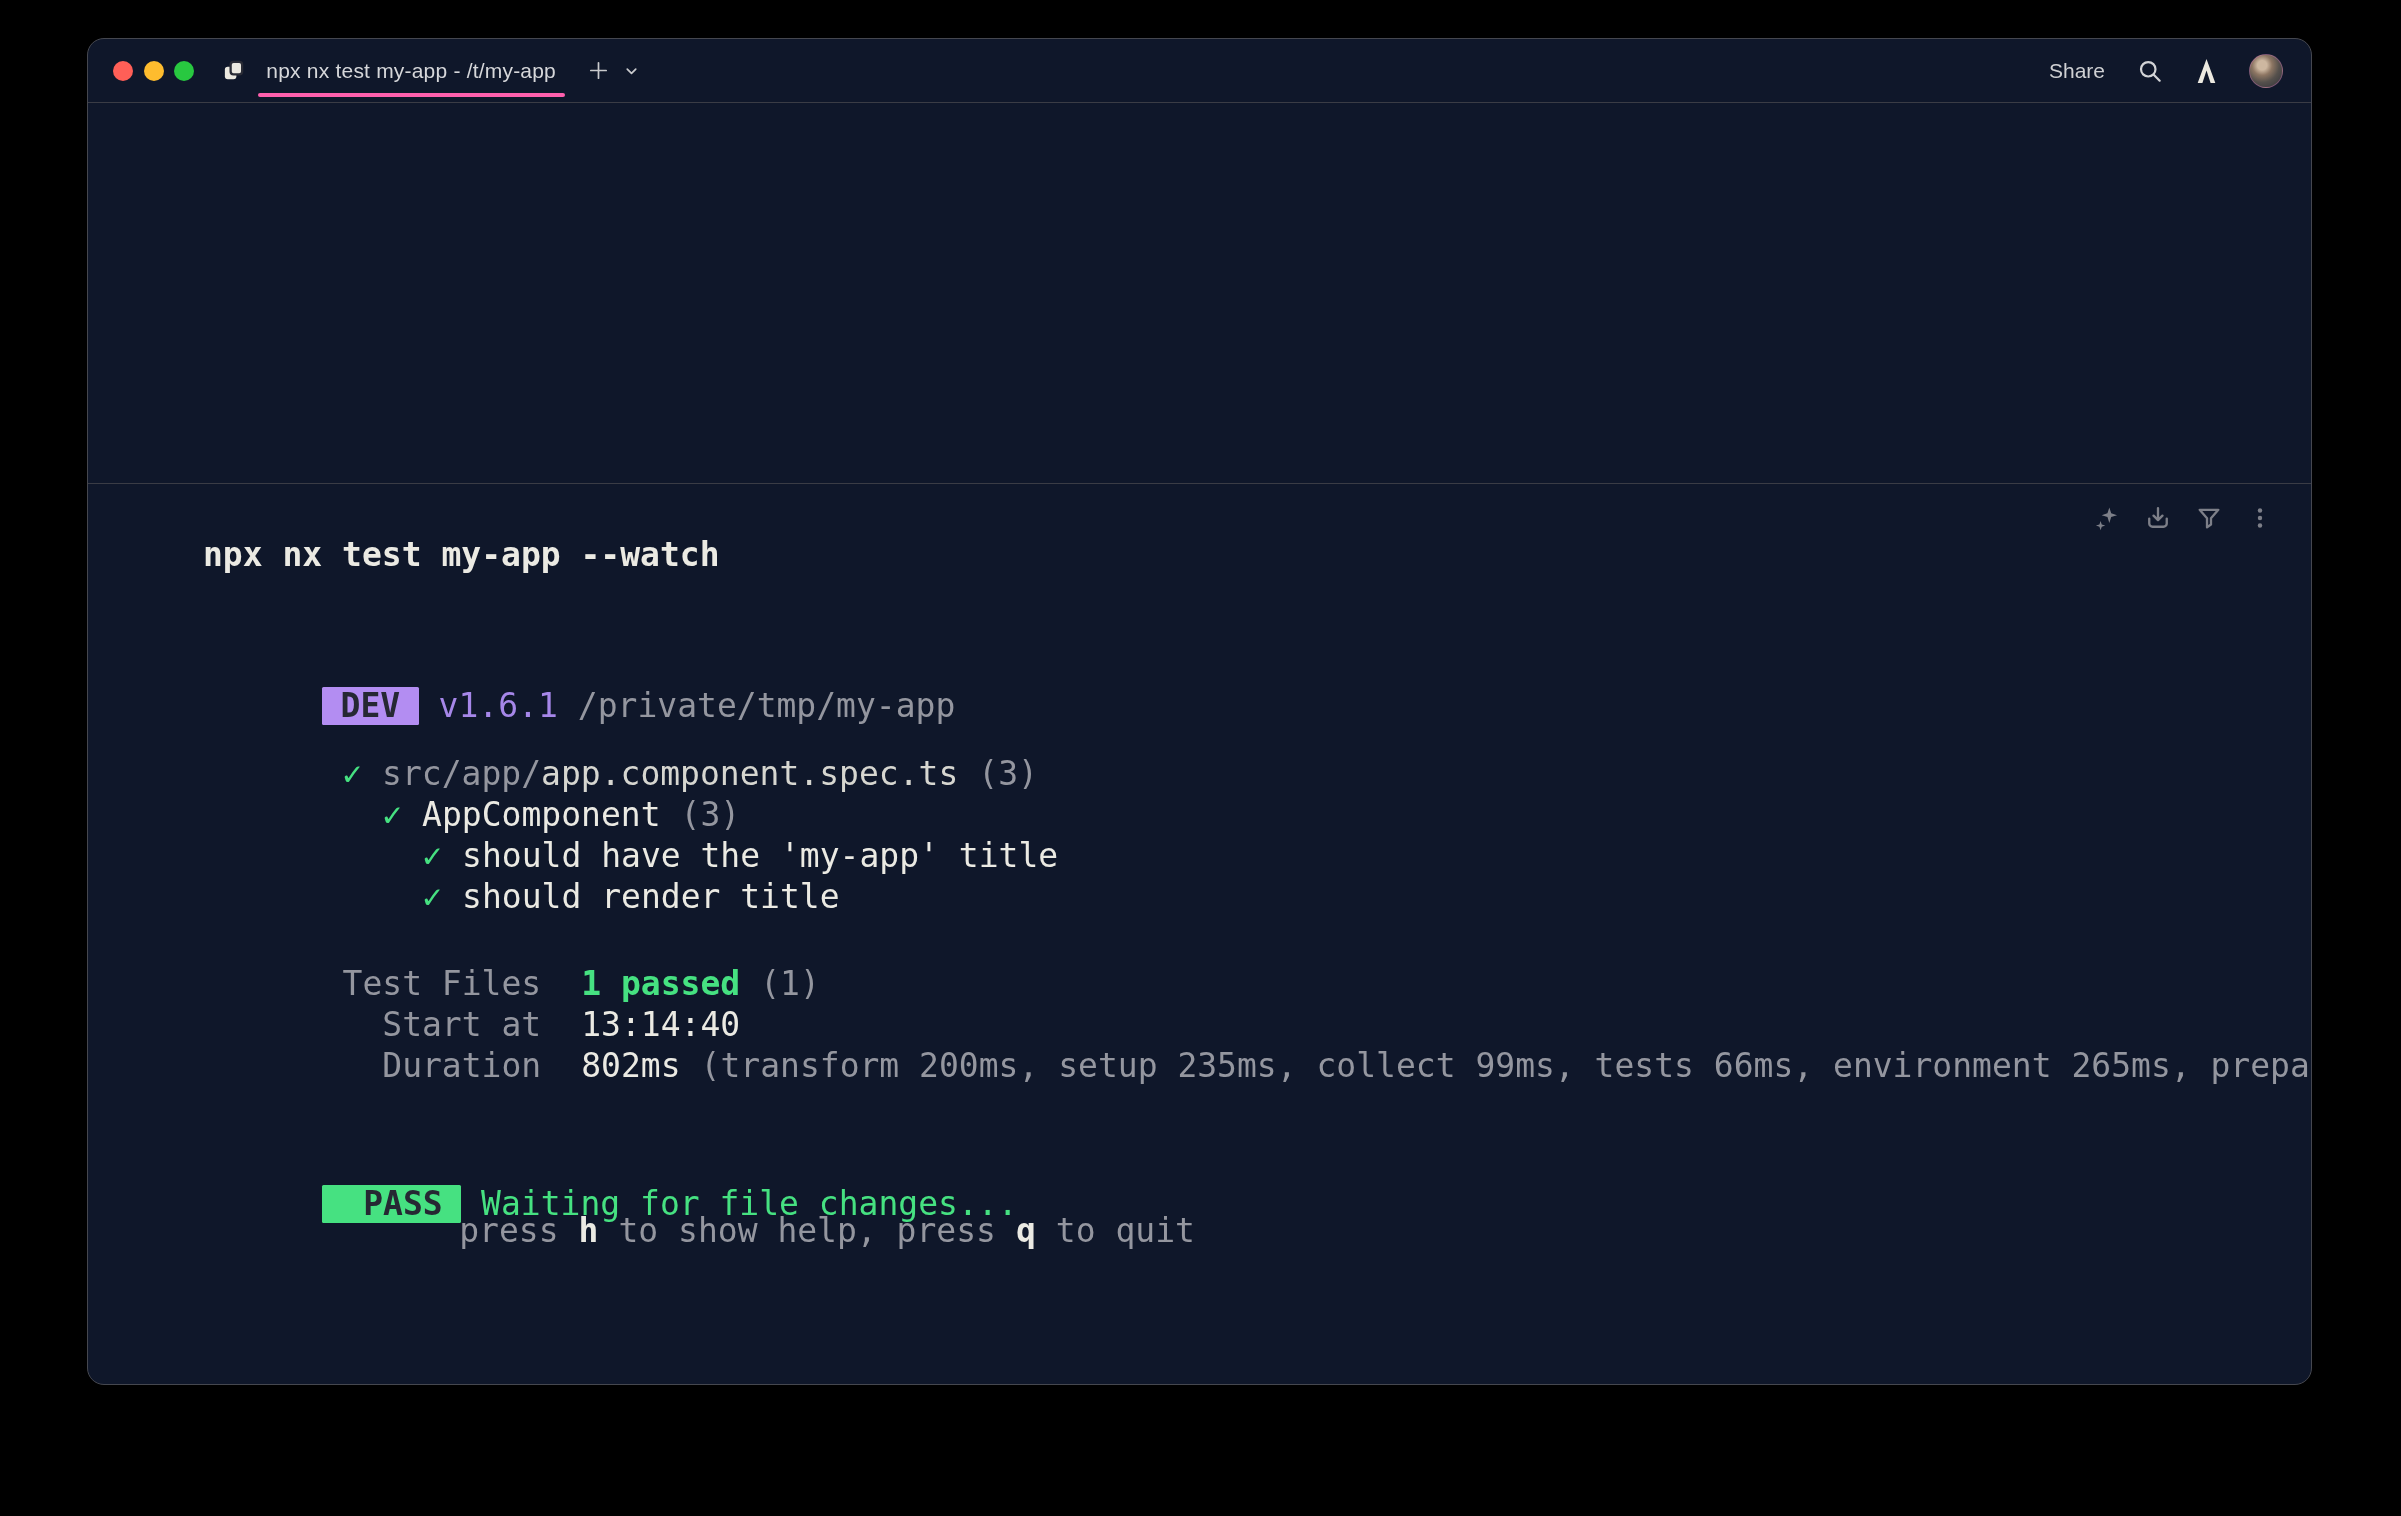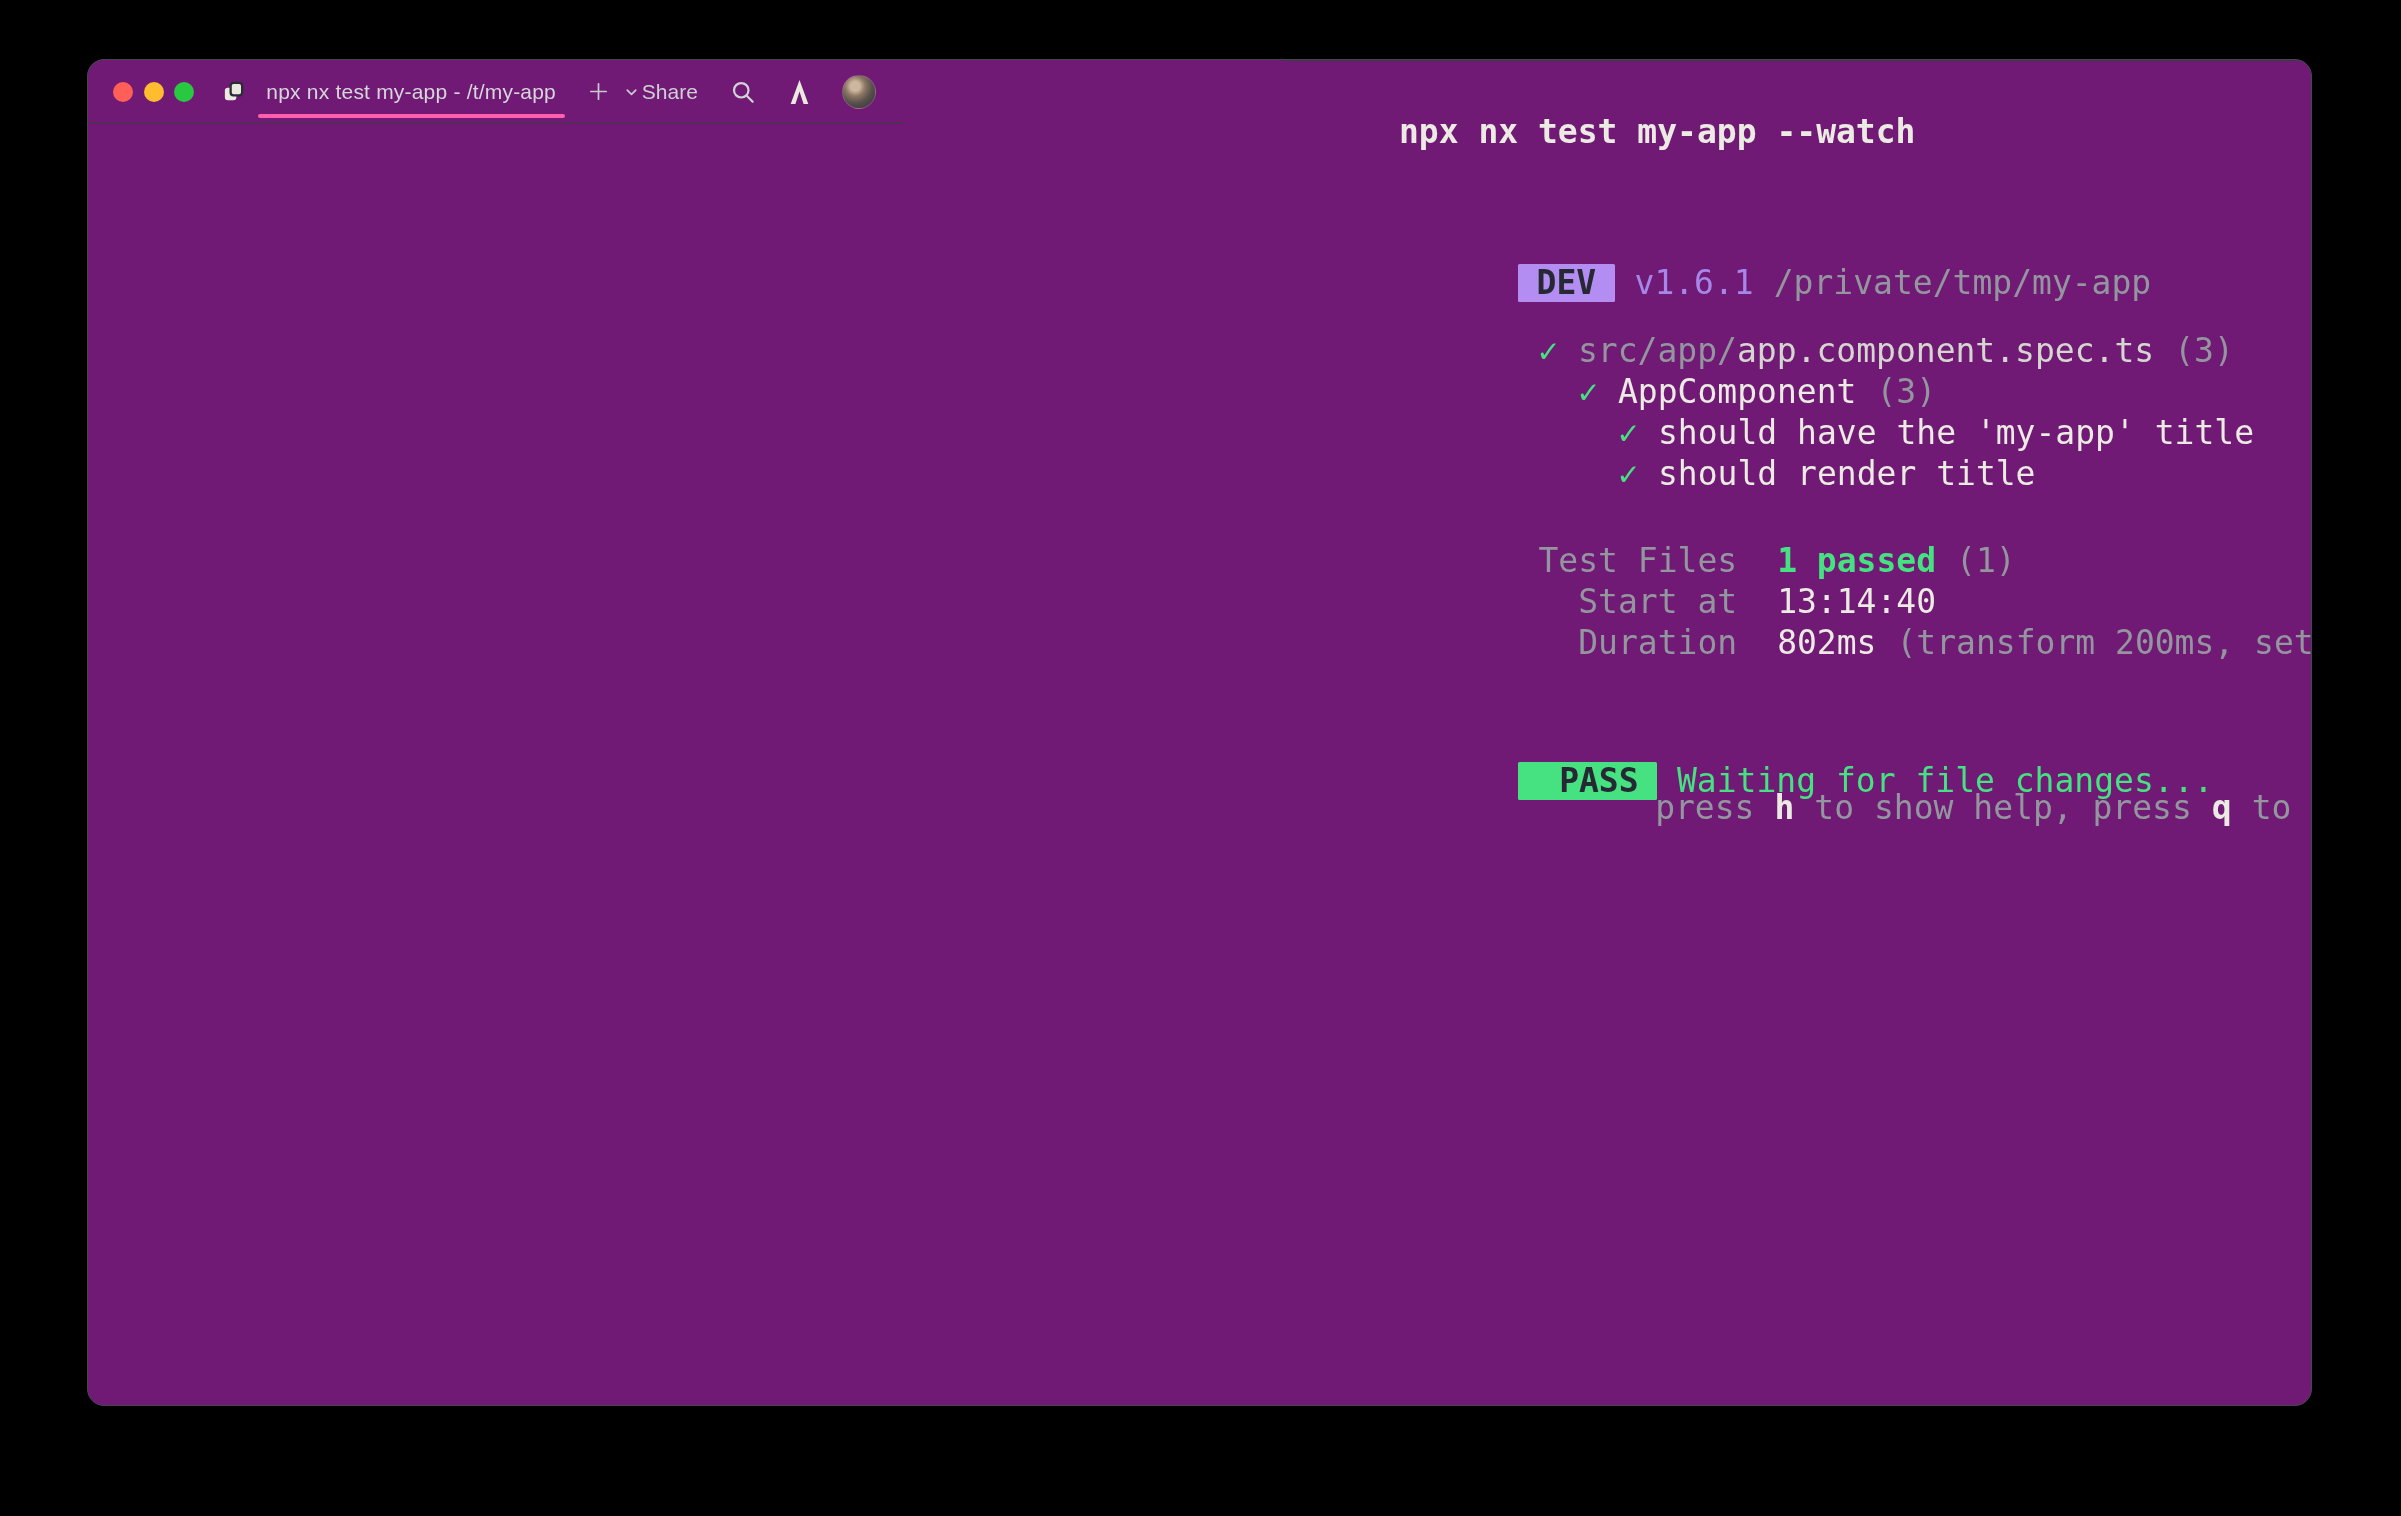--- a/index.html
+++ b/index.html
@@ -2,24 +2,24 @@
 <html style="font-size:12.3px"><head>
 <meta charset="utf-8">
 <style>
   * { margin:0; padding:0; box-sizing:border-box; }
   html,body { width:2401px; height:1516px; }
   body { background:#000; position:relative; overflow:hidden;
          font-family:"Liberation Sans", sans-serif; }
 
   
   .window {
-    position:absolute; left:87px; top:59px; width:2225px; height:1347px;
-    background:#701a75; border:1.5px solid #45474f; border-radius:17px;
+    position:absolute; left:87px; top:38px; width:2225px; height:1347px;
+    background:#0f172a; border:1.5px solid #45474f; border-radius:17px;
     box-shadow:0 23px 69px rgba(0,0,0,.7); overflow:hidden;
-    display:flex; flex-direction:row;
+    display:flex; flex-direction:column;
   }
 
   
   .titlebar {
     height:64px; flex:0 0 64px; display:flex; align-items:center;
     padding:0 28px 0 25px; border-bottom:0.8px solid #3a3c45;
   }
   .traffic { display:flex; gap:10.7px; }
   .tl { width:20px; height:20px; border-radius:50%; display:inline-block; }
   .tl.red    { background:#ff5f57; }

